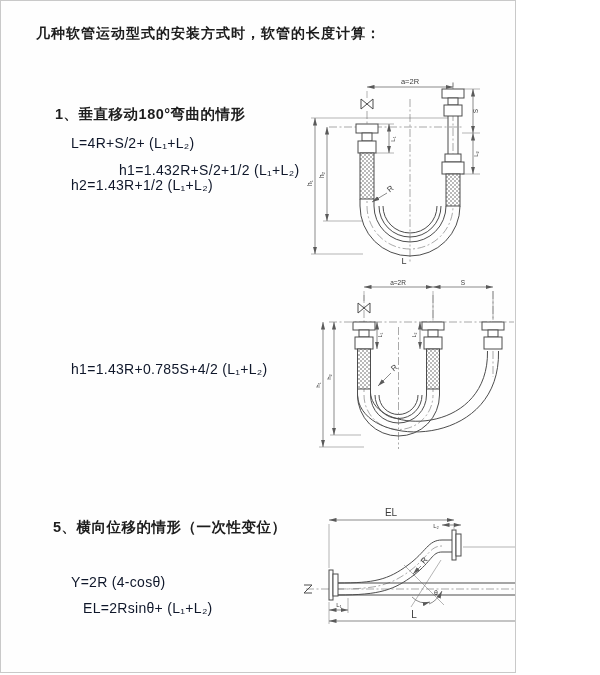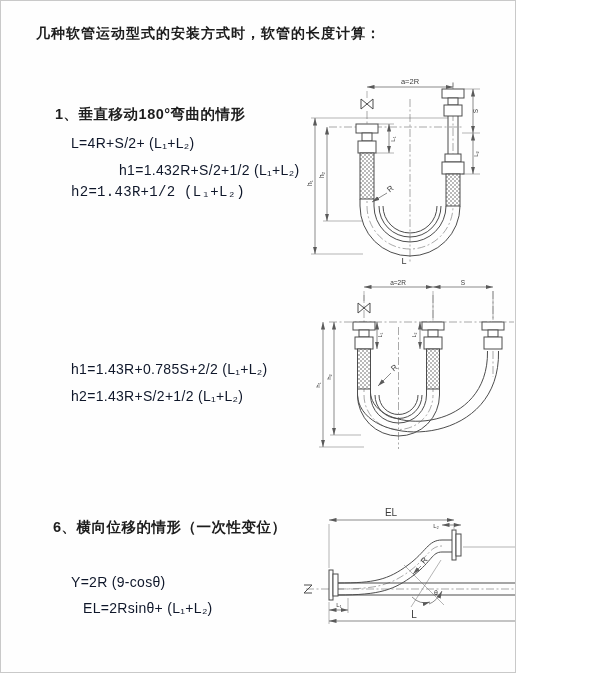--- a/index.html
+++ b/index.html
@@ -23,27 +23,26 @@
 </head>
 <body>
 
 <div class="page">
 
   <div class="title">几种软管运动型式的安装方式时，软管的长度计算：</div>
 
   <div class="h" style="left:44px;top:104px;">1、垂直移动180°弯曲的情形</div>
   <div class="f" style="left:70px;top:134px;">L=4R+S/2+ (L₁+L₂)</div>
   <div class="f" style="left:70px;top:161px;margin-left:48px;">h1=1.432R+S/2+1/2 (L₁+L₂)</div>
-  <div class="f" style="left:70px;top:183px;font-family:Liberation Mono, monospace;">h2=1.43R+1/2 (L₁+L₂)</div>
-
-  <div class="f" style="left:70px;top:360px;">h1=1.43R+0.785S+2/2 (L₁+L₂)</div>
-  <div class="f" style="left:70px;top:387px;">h2=1.43R+S/2+1/2 (L₁+L₂)</div>
-
-  <div class="h" style="left:42px;top:517px;">6、横向位移的情形（一次性变位）</div>
-  <div class="f" style="left:70px;top:573px;">Y=2R (9-cosθ)</div>
+  <div class="f" style="left:70px;top:176px;">h2=1.43R+1/2 (L₁+L₂)</div>
+
+  <div class="f" style="left:70px;top:360px;">h1=1.43R+0.785S+4/2 (L₁+L₂)</div>
+
+  <div class="h" style="left:42px;top:517px;">5、横向位移的情形（一次性变位）</div>
+  <div class="f" style="left:70px;top:573px;">Y=2R (4-cosθ)</div>
   <div class="f" style="left:82px;top:599px;">EL=2Rsinθ+ (L₁+L₂)</div>
 
   <svg style="left:300px;top:70px;" width="290" height="197" viewBox="0 0 290 197">
     <defs>
       <marker id="arr" markerWidth="8" markerHeight="5" refX="7.5" refY="2.5" orient="auto-start-reverse" markerUnits="userSpaceOnUse">
         <path d="M0,0.4 L7.5,2.5 L0,4.6 Z" fill="#5a5a5a"></path>
       </marker>
       <pattern id="braid" width="4" height="4" patternUnits="userSpaceOnUse">
         <rect width="4" height="4" fill="#ffffff"></rect>
         <path d="M0,0 L4,4 M4,0 L0,4" stroke="#8a8a8a" stroke-width="0.6"></path>

